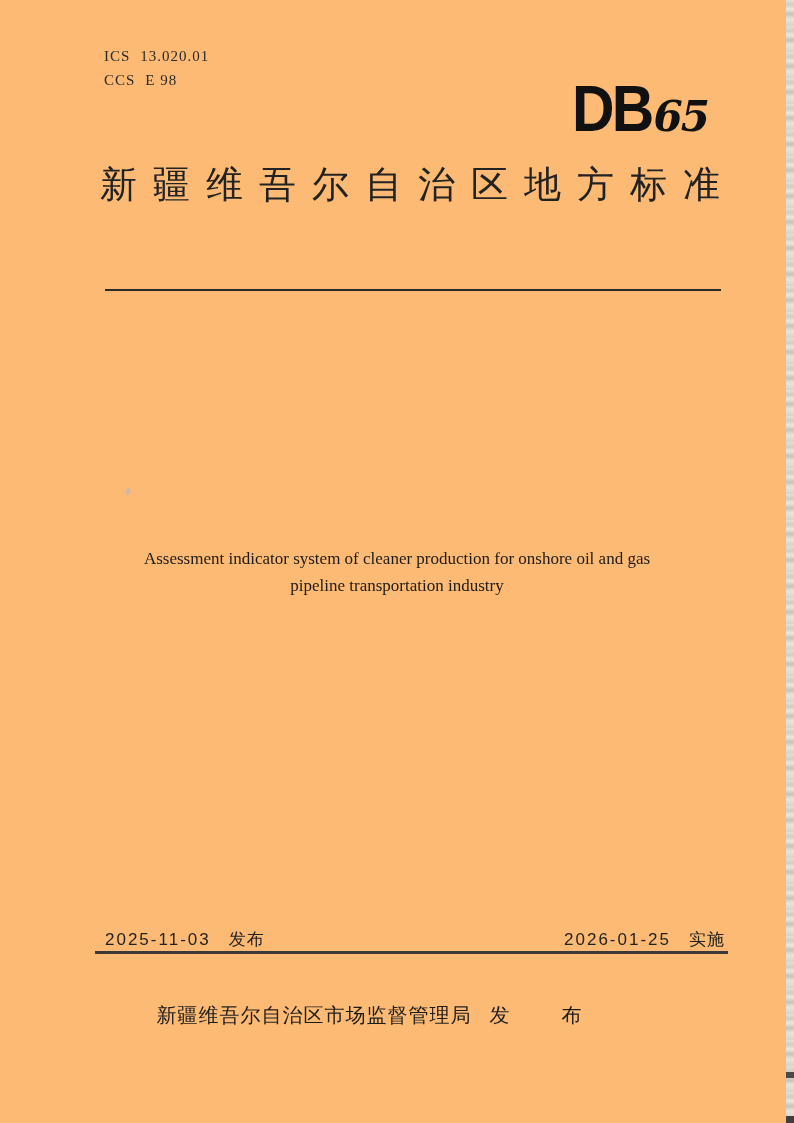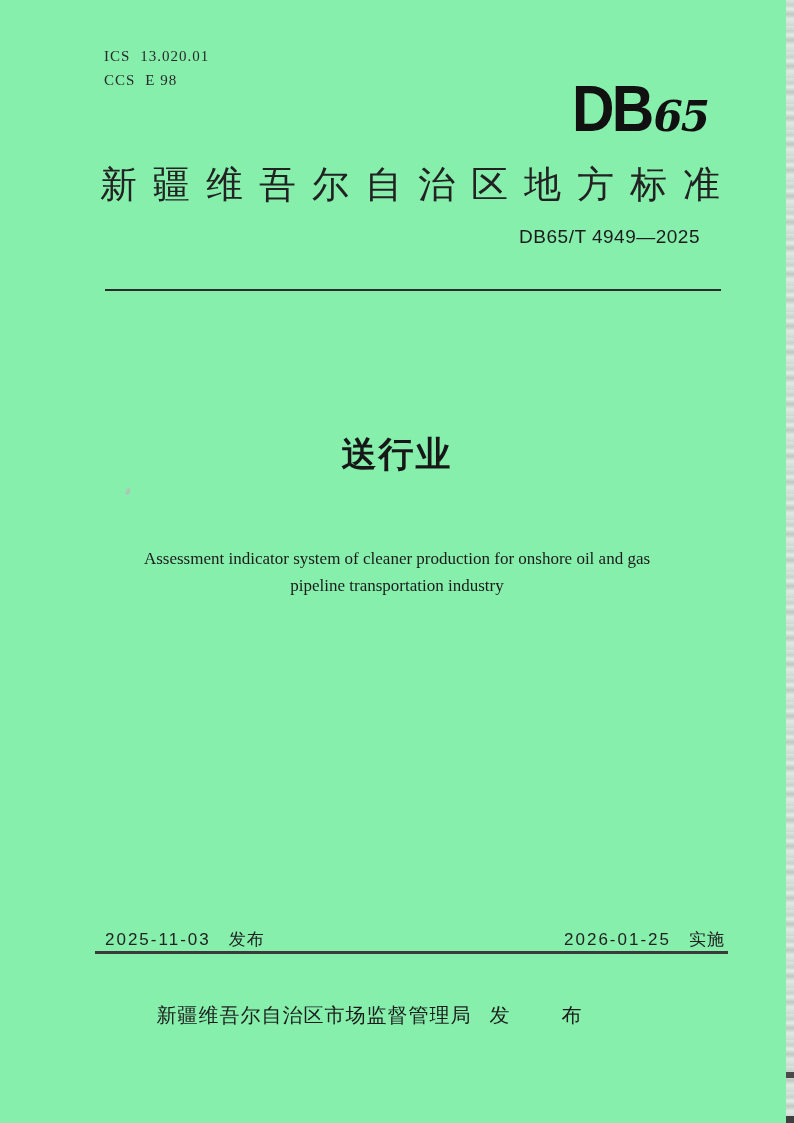--- a/index.html
+++ b/index.html
@@ -1,20 +1,20 @@
 <!DOCTYPE html>
 <html><head>
 <meta charset="utf-8">
 <style>
   html, body { margin: 0; padding: 0; background: #ffffff; }
   .page {
     position: relative;
     width: 794px;
     height: 1123px;
-    background: #86efac;
+    background: #fdba74;
     overflow: hidden;
     font-family: "Liberation Sans", sans-serif;
     color: #1d1d1d;
   }
 
   
   .codes { position: absolute; left: 104px; top: 48px; font-family: "Liberation Serif", serif; font-size: 15px; color: #2a2a2a; }
   .codes .row { margin-bottom: 7px; letter-spacing: 1px; }
   .codes .lbl { margin-right: 10px; }
 
@@ -169,26 +169,24 @@
       <span class="lbl">CCS</span><span>E 98</span>
     </div>
   </div>
 
   <div class="logo">
     <span class="db">DB</span><span class="num">65</span>
   </div>
 
   <div class="region-title">新疆维吾尔自治区地方标准</div>
 
-  <div class="std-number">DB65/T 4949—2025</div>
 
   <div class="rule-top"></div>
 
   <div class="main-title">
-    <div>送行业</div>
   </div>
 
   <div class="en-title">
     <div>Assessment indicator system of cleaner production for onshore oil and gas</div>
     <div>pipeline transportation industry</div>
   </div>
 
   <div class="dates">
     <div>
       <span class="date">2025-11-03</span><span class="dlabel">发布</span>

